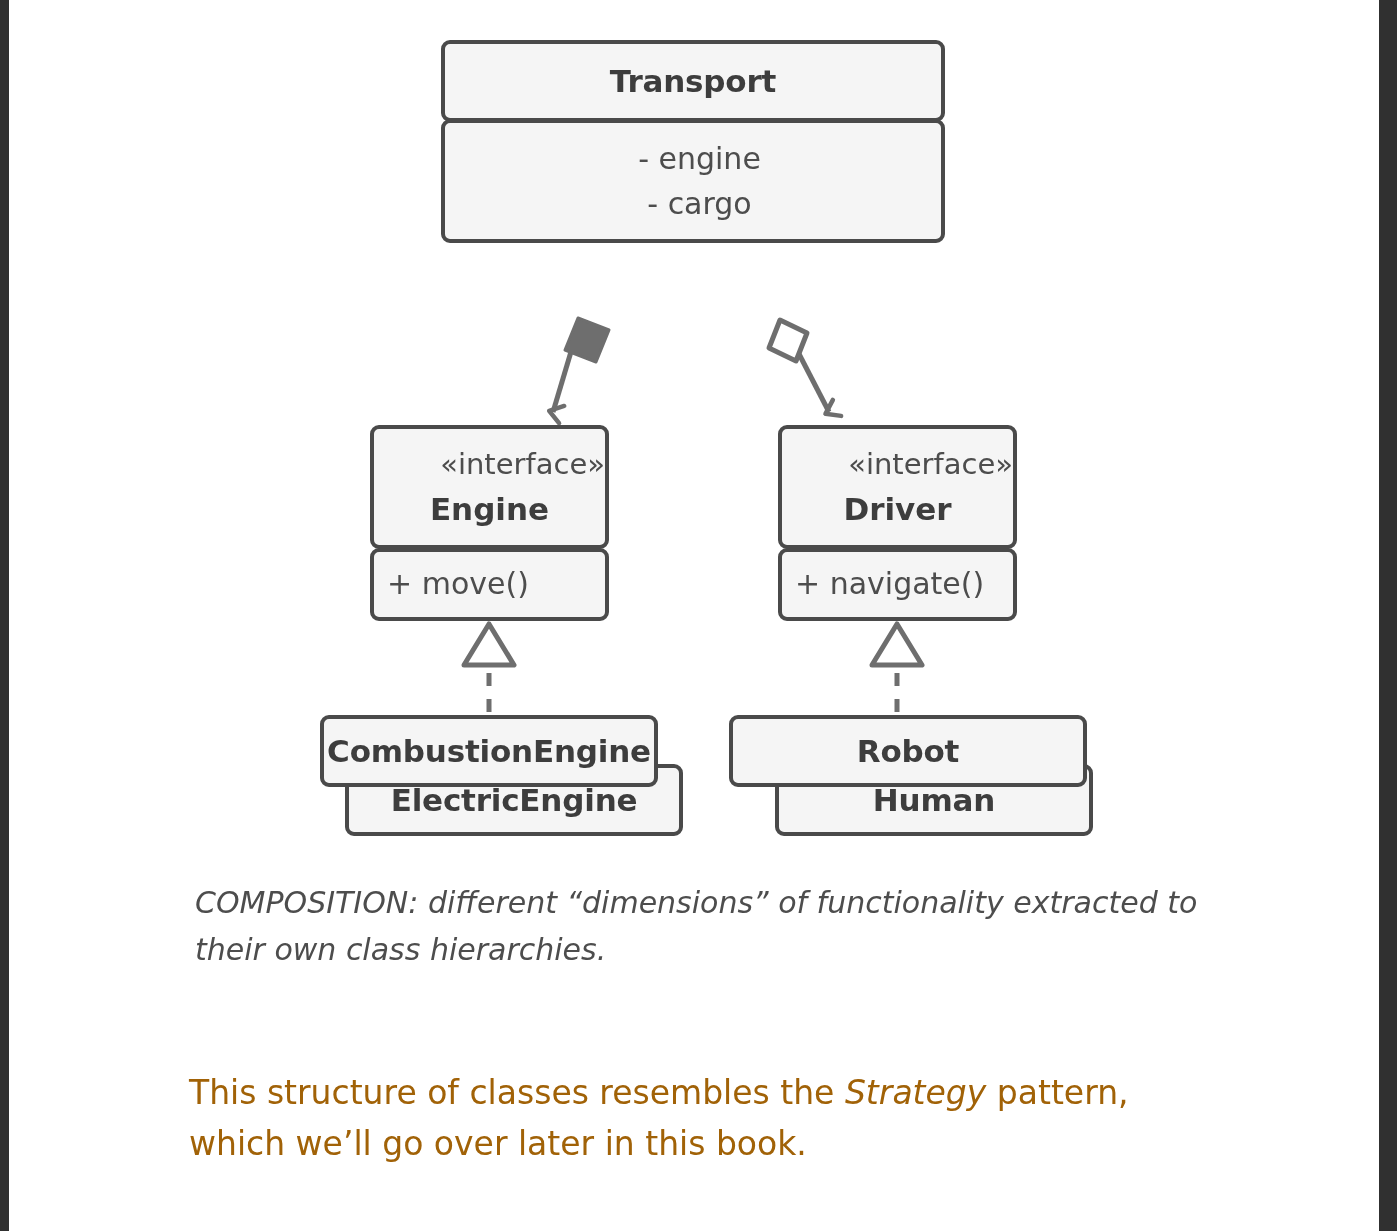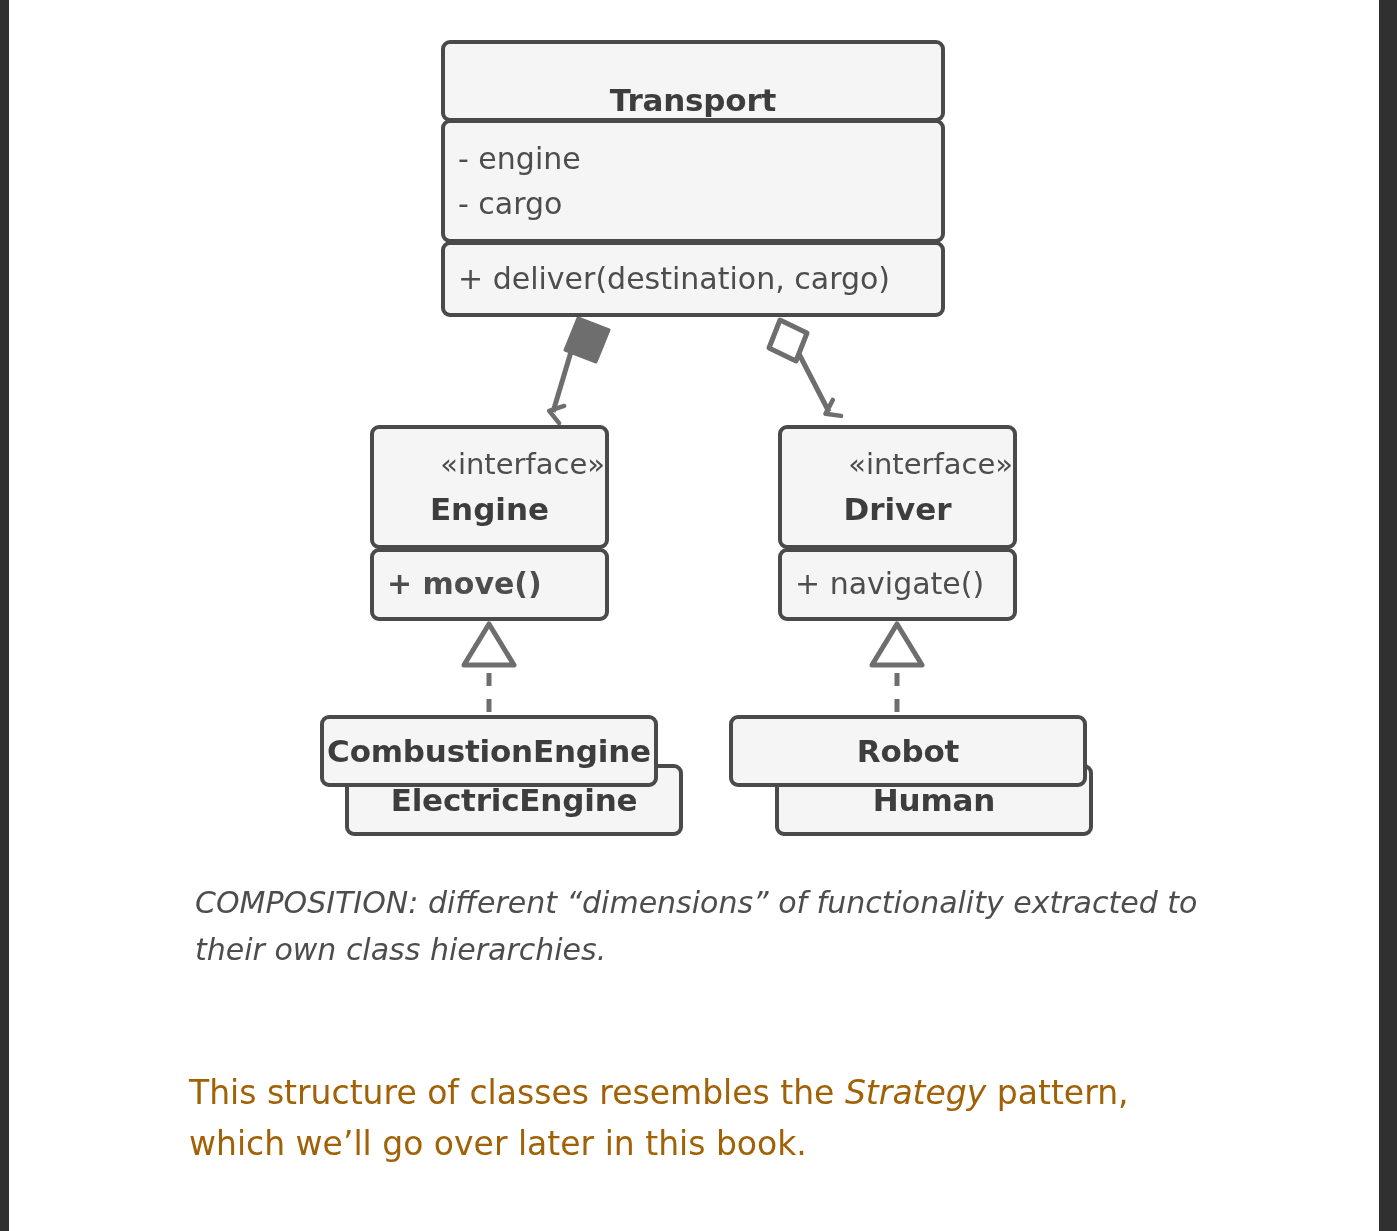--- a/index.html
+++ b/index.html
@@ -148,39 +148,36 @@
         <path d="M480,712 L480,663" fill="none" stroke="#6e6e6e" stroke-width="5" stroke-dasharray="13 13"></path>
         <path d="M480,624 L505,665 L455,665 Z" fill="#ffffff" stroke="#6e6e6e" stroke-width="5" stroke-linejoin="round"></path>
       </g>
 
       <g>
         <path d="M888,712 L888,663" fill="none" stroke="#6e6e6e" stroke-width="5" stroke-dasharray="13 13"></path>
         <path d="M888,624 L913,665 L863,665 Z" fill="#ffffff" stroke="#6e6e6e" stroke-width="5" stroke-linejoin="round"></path>
       </g>
     </svg>
 
-    <div class="uml-box" style="left:432px; top:40px; width:504px; height:82px;justify-content:flex-end;">
+    <div class="uml-box" style="left:432px; top:40px; width:504px; height:82px;">
       <div class="cell-title">Transport</div>
     </div>
 
-    <div class="uml-box" style="left:432px; top:119px; width:504px; height:124px;">
+    <div class="uml-box" style="left:432px; top:119px; width:504px; height:124px;text-align:center;">
       <div class="cell-member tight">- engine</div>
       <div class="cell-member tight">- cargo</div>
     </div>
 
-    <div class="uml-box" style="left:432px; top:241px; width:504px; height:76px;">
-      <div class="cell-member">+ deliver(destination, cargo)</div>
-    </div>
 
     <div class="uml-box" style="left:361px; top:425px; width:239px; height:124px;">
       <div class="cell-stereotype">«interface»</div>
       <div class="cell-iface-name">Engine</div>
     </div>
 
-    <div class="uml-box" style="left:361px; top:548px; width:239px; height:73px;font-weight:bold;">
+    <div class="uml-box" style="left:361px; top:548px; width:239px; height:73px;">
       <div class="cell-member">+ move()</div>
     </div>
 
     <div class="uml-box" style="left:769px; top:425px; width:239px; height:124px;">
       <div class="cell-stereotype">«interface»</div>
       <div class="cell-iface-name">Driver</div>
     </div>
 
     <div class="uml-box" style="left:769px; top:548px; width:239px; height:73px;">
       <div class="cell-member">+ navigate()</div>

